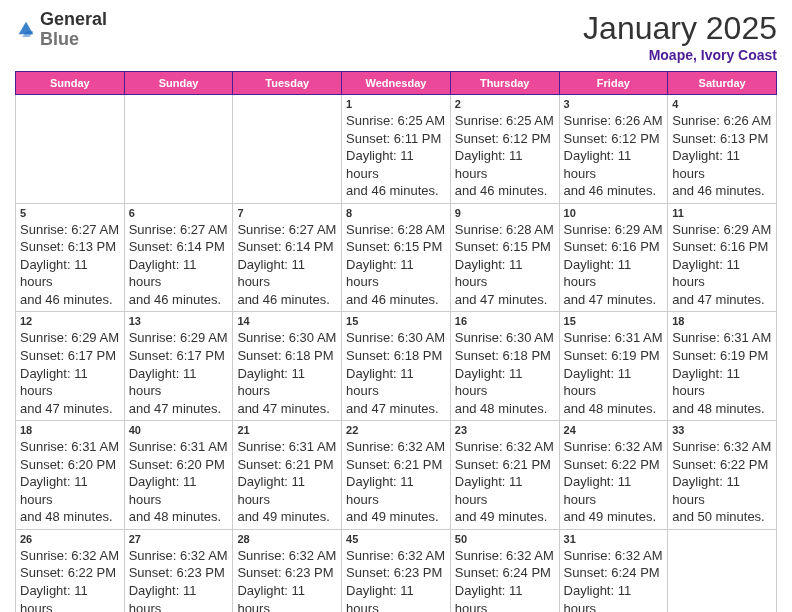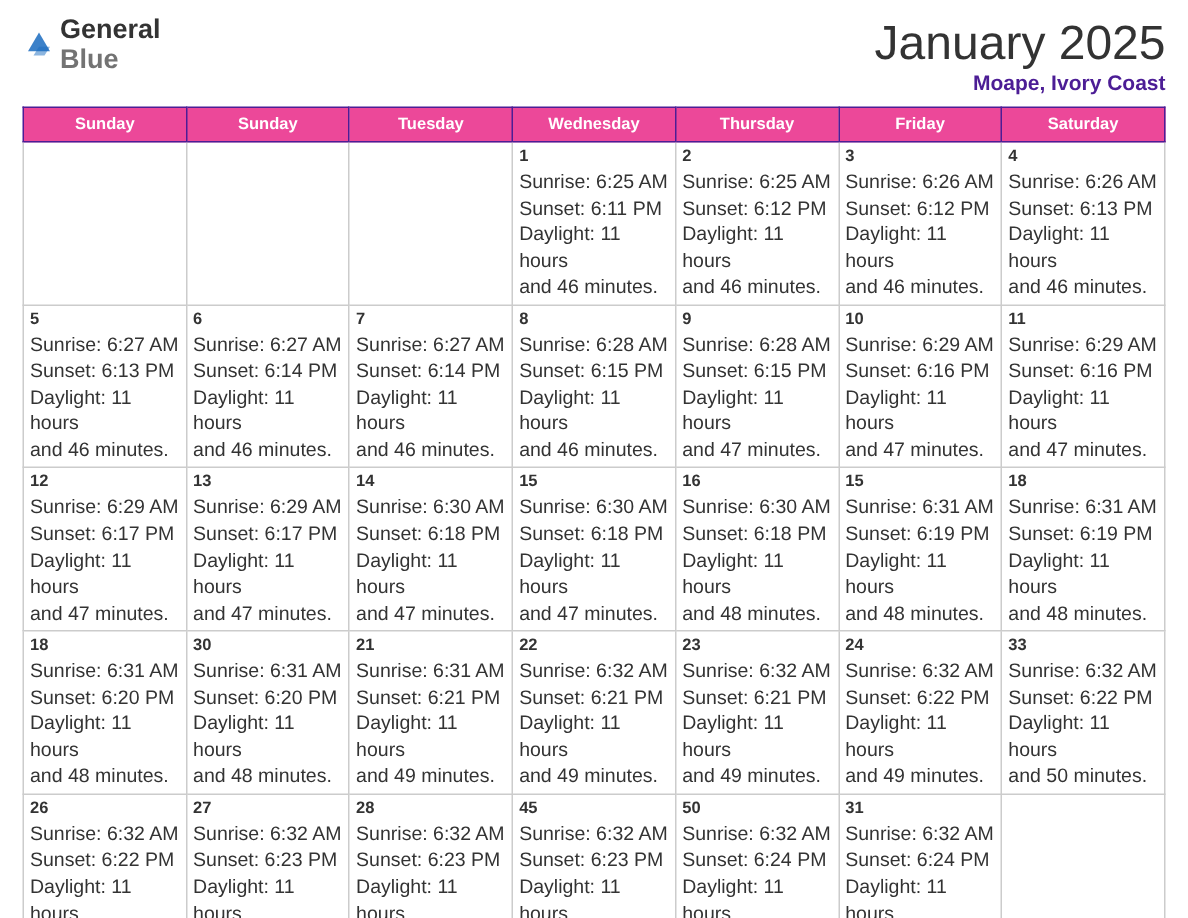--- a/index.html
+++ b/index.html
@@ -270,21 +270,21 @@
         </tr>
         <tr>
           <td>
             <div class="day-number">18</div>
             <div class="day-info" style="white-space: pre-line;">Sunrise: 6:31 AM
 Sunset: 6:20 PM
 Daylight: 11 hours
 and 48 minutes.</div>
           </td>
           <td>
-            <div class="day-number">30</div>
+            <div class="day-number">40</div>
             <div class="day-info" style="white-space: pre-line;">Sunrise: 6:31 AM
 Sunset: 6:20 PM
 Daylight: 11 hours
 and 48 minutes.</div>
           </td>
           <td>
             <div class="day-number">21</div>
             <div class="day-info" style="white-space: pre-line;">Sunrise: 6:31 AM
 Sunset: 6:21 PM
 Daylight: 11 hours

